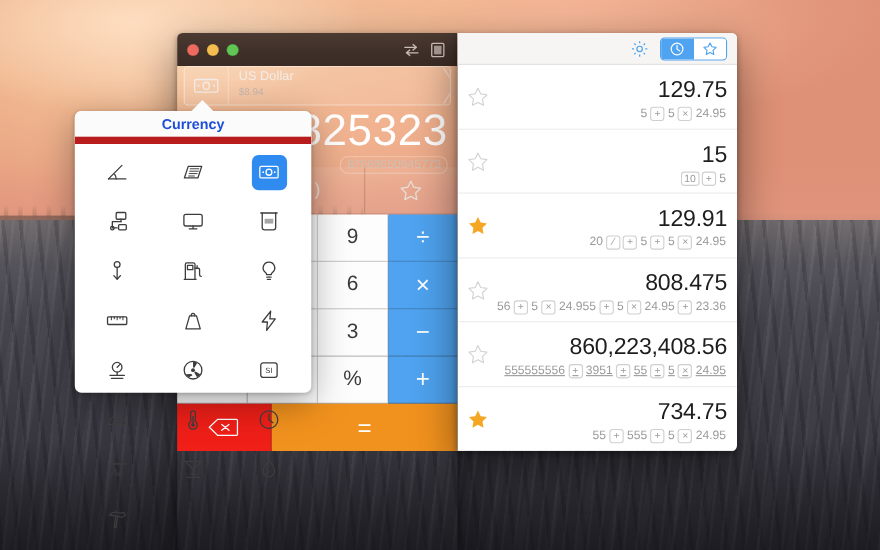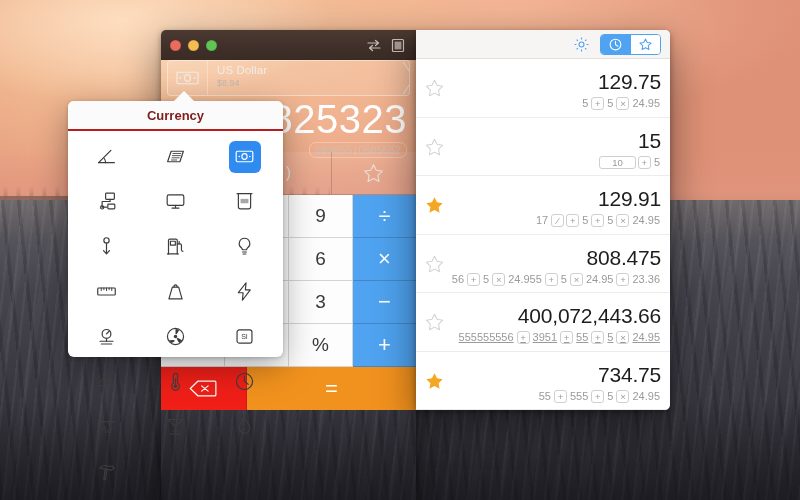--- a/index.html
+++ b/index.html
@@ -204,44 +204,44 @@
   }
   .f-num { padding: 0 1px; direction: ltr; }
   .f-op {
     display: inline-flex; align-items: center; justify-content: center;
     min-width: 13px; height: 13px; padding: 0 2px;
     border: 1px solid #cfcfcf; border-radius: 3px; color: #9a9a9a;
     font-size: 9.5px; line-height: 11px; direction: ltr;
   }
   .f-boxnum {
     display: inline-flex; align-items: center; justify-content: center;
-    min-width: 17px; height: 13px; padding: 0 12px;
+    min-width: 17px; height: 13px; padding: 0 2px;
     border: 1px solid #cfcfcf; border-radius: 3px; color: #9a9a9a;
     font-size: 9.5px; direction: ltr;
   }
 
   
   #popover {
     position: absolute; left: 68px; top: 101px; width: 215px; height: 256px;
     background: #ffffff; border-radius: 6px;
     box-shadow: 0 10px 34px rgba(0,0,0,.34), 0 1px 4px rgba(0,0,0,.2);
     overflow: visible;
   }
   #popover-arrow {
     position: absolute; left: 105px; top: -10px;
     width: 0; height: 0;
     border-left: 11px solid transparent;
     border-right: 11px solid transparent;
     border-bottom: 11px solid #fbfbfb;
   }
   #popover-title {
     height: 30px; display: flex; align-items: center; justify-content: center;
-    font-size: 13px; font-weight: bold; color: #7f1d1d;
+    font-size: 13px; font-weight: bold; color: #1d4ed8;
     background: #fbfbfb; border-radius: 6px 6px 0 0;
-    border-bottom: 2px solid #b91c1c;
+    border-bottom: 7px solid #b91c1c;
   }
   #icon-grid {
     display: grid; grid-template-columns: repeat(3, 1fr);
     grid-auto-rows: 45px; padding: 3px 4px 0 4px;
   }
   .grid-cell {
     display: flex; align-items: center; justify-content: center;
   }
   .grid-cell .cell-box {
     width: 32px; height: 32px; border-radius: 6px;
@@ -302,21 +302,21 @@
         <div class="cur-arrow">
           <svg viewBox="0 0 16 36" width="16" height="34">
             <path d="M2 1 L13 18 L2 35" fill="none" stroke="rgba(255,255,255,.45)" stroke-width="1.3"></path>
           </svg>
         </div>
       </div>
     </div>
 
     <div id="calc-display">
       <div id="display-main">825323</div>
-      <div id="display-sub">98365510585652</div>
+      <div id="display-sub">87669650645773</div>
     </div>
 
     <div id="keypad">
         <div class="kp-row">
           <div class="kp-key k-fn">(</div>
           <div class="kp-key k-fn">)</div>
           <div class="kp-key k-fn">
             <svg viewBox="0 0 22 21" width="21" height="20">
               <path d="M11 1.8l2.85 5.78 6.38.93-4.62 4.5 1.09 6.35L11 16.36 5.3 19.36l1.09-6.35-4.62-4.5 6.38-.93z" fill="none" stroke="#e8ded8" stroke-width="1.25" stroke-linejoin="round"></path>
             </svg>
@@ -412,21 +412,21 @@
             </span>
           </div>
         </div>
         <div class="hist-row">
           <div class="hist-star"><svg viewBox="0 0 22 21" width="19" height="18">
               <path d="M11 1.4l2.95 5.98 6.6.96-4.78 4.66 1.13 6.57L11 16.46 5.1 19.57l1.13-6.57L1.45 8.34l6.6-.96z" fill="#f5a623"></path>
             </svg></div>
           <div class="hist-result">129.91</div>
           <div class="hist-formula">
             <span style="direction: ltr; display: inline-flex; align-items: center; gap: 2px;">
-              <span class="f-num">17</span>
+              <span class="f-num">20</span>
               <span class="f-op">⁄</span>
               <span class="f-op">+</span>
               <span class="f-num">5</span>
               <span class="f-op">+</span>
               <span class="f-num">5</span>
               <span class="f-op">×</span>
               <span class="f-num">24.95</span>
             </span>
           </div>
         </div>
@@ -448,21 +448,21 @@
               <span class="f-num">24.95</span>
               <span class="f-op">+</span>
               <span class="f-num">23.36</span>
             </span>
           </div>
         </div>
         <div class="hist-row">
           <div class="hist-star"><svg viewBox="0 0 22 21" width="19" height="18">
               <path d="M11 1.4l2.95 5.98 6.6.96-4.78 4.66 1.13 6.57L11 16.46 5.1 19.57l1.13-6.57L1.45 8.34l6.6-.96z" fill="none" stroke="#d2d2d2" stroke-width="1.2" stroke-linejoin="round"></path>
             </svg></div>
-          <div class="hist-result">400,072,443.66</div>
+          <div class="hist-result">860,223,408.56</div>
           <div class="hist-formula">
             <span style="direction: ltr; display: inline-flex; align-items: center; gap: 2px; text-decoration: underline;">
               <span class="f-num">555555556</span>
               <span class="f-op">+</span>
               <span class="f-num">3951</span>
               <span class="f-op">+</span>
               <span class="f-num">55</span>
               <span class="f-op">+</span>
               <span class="f-num">5</span>
               <span class="f-op">×</span>

